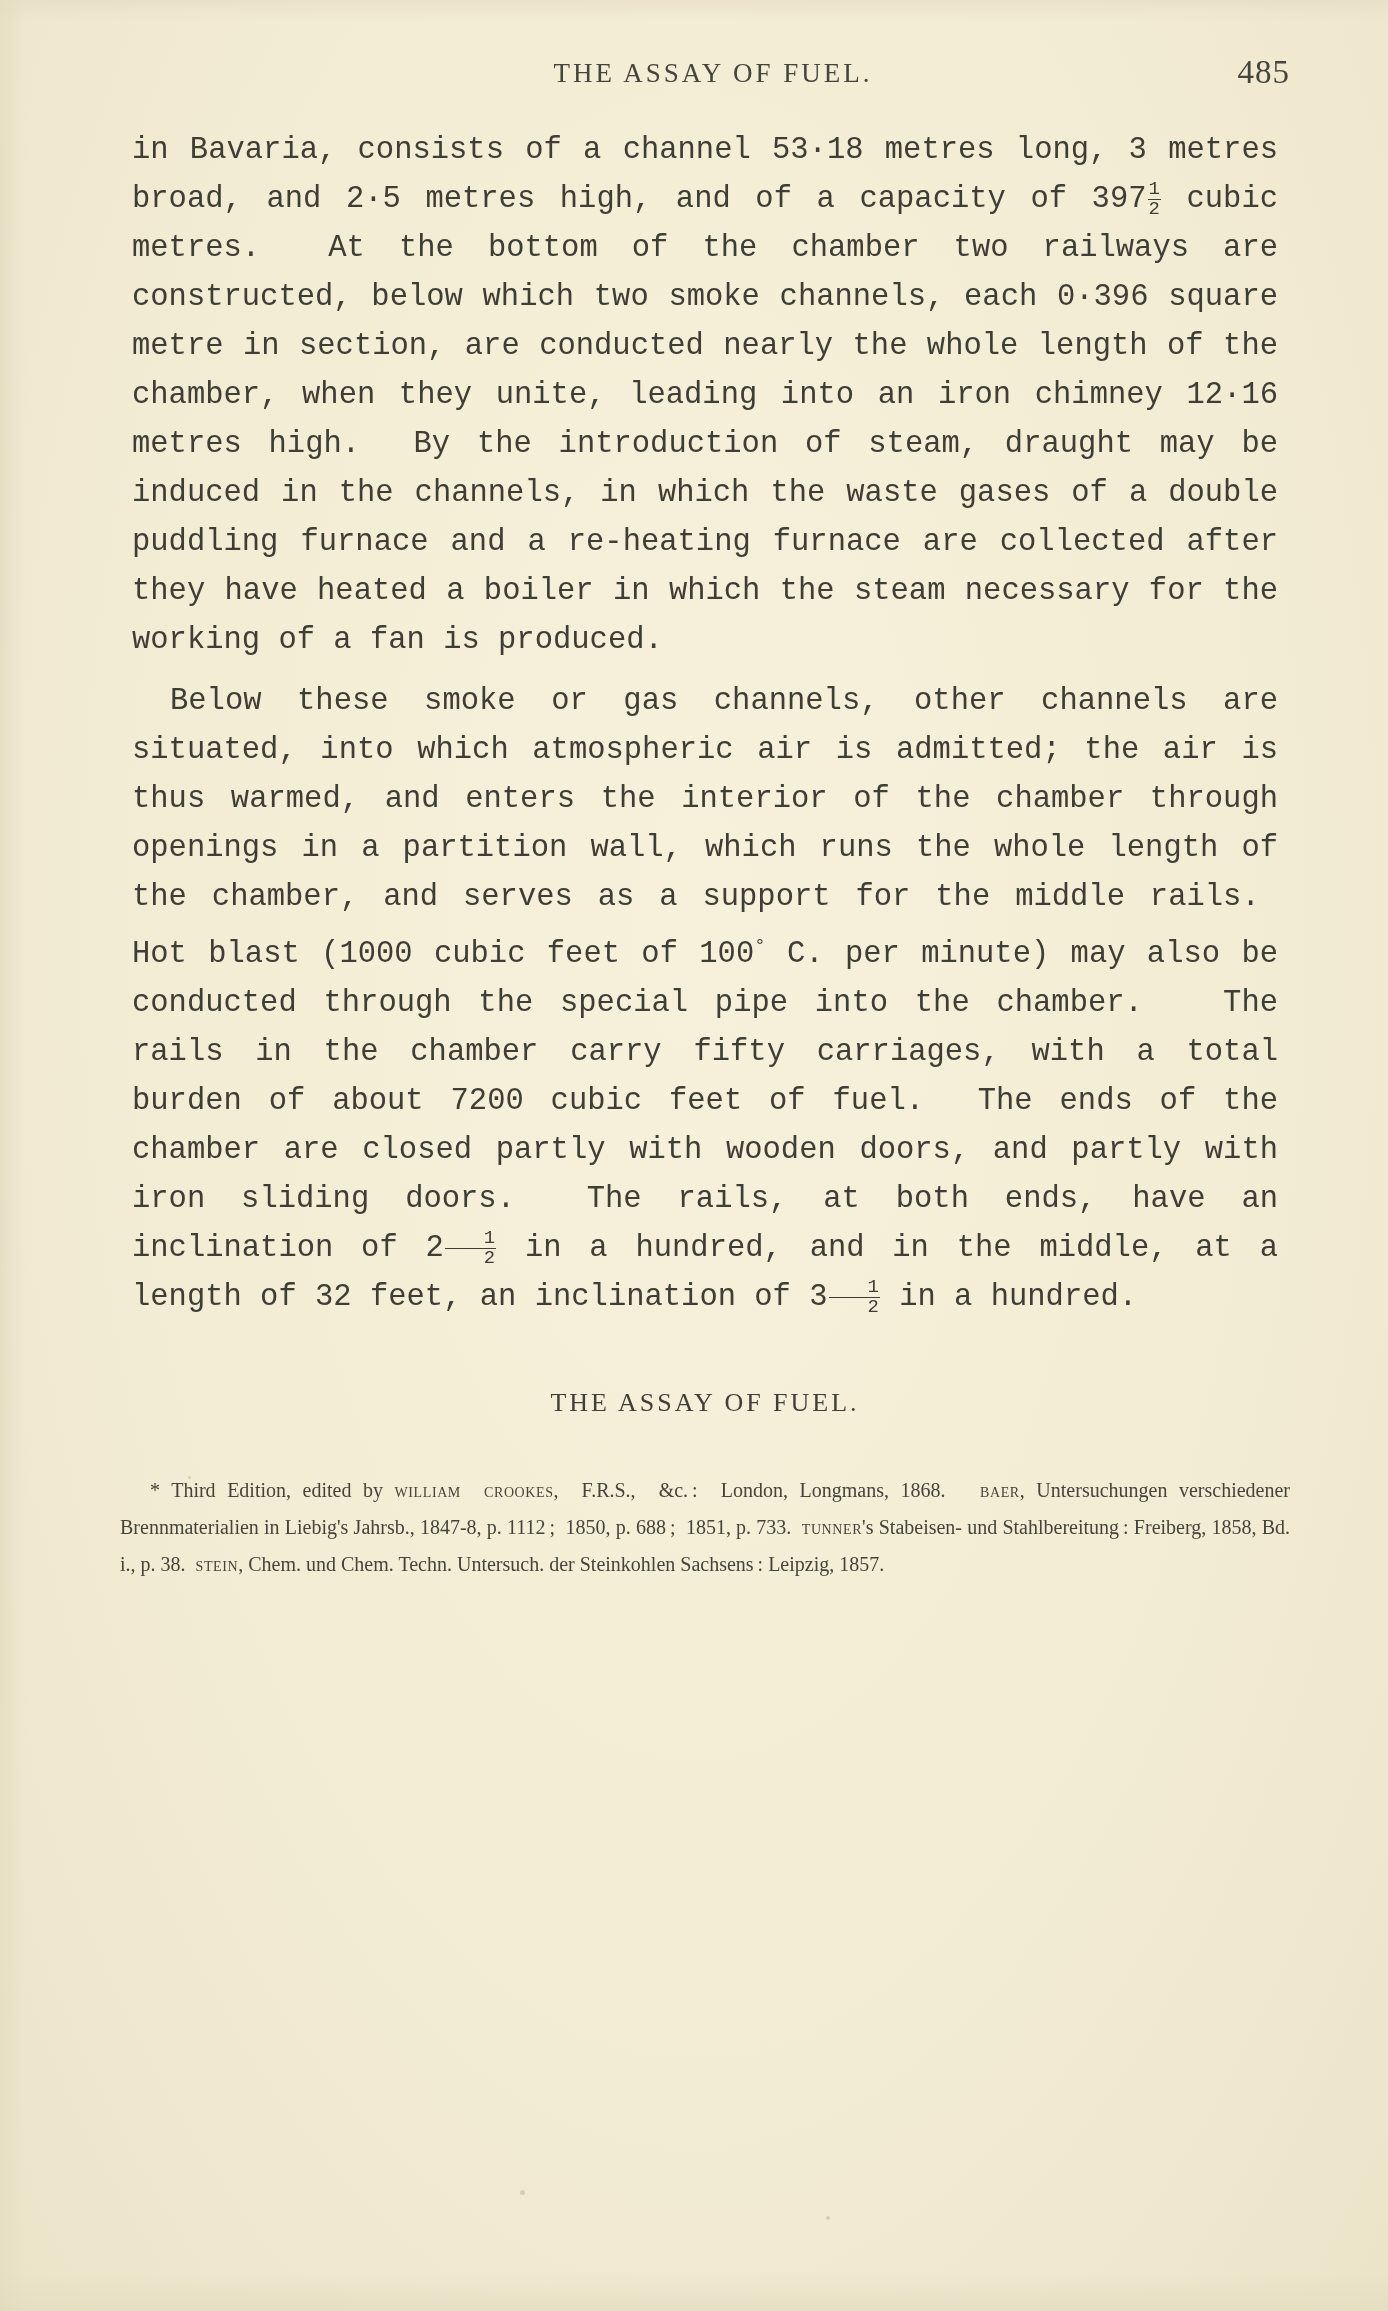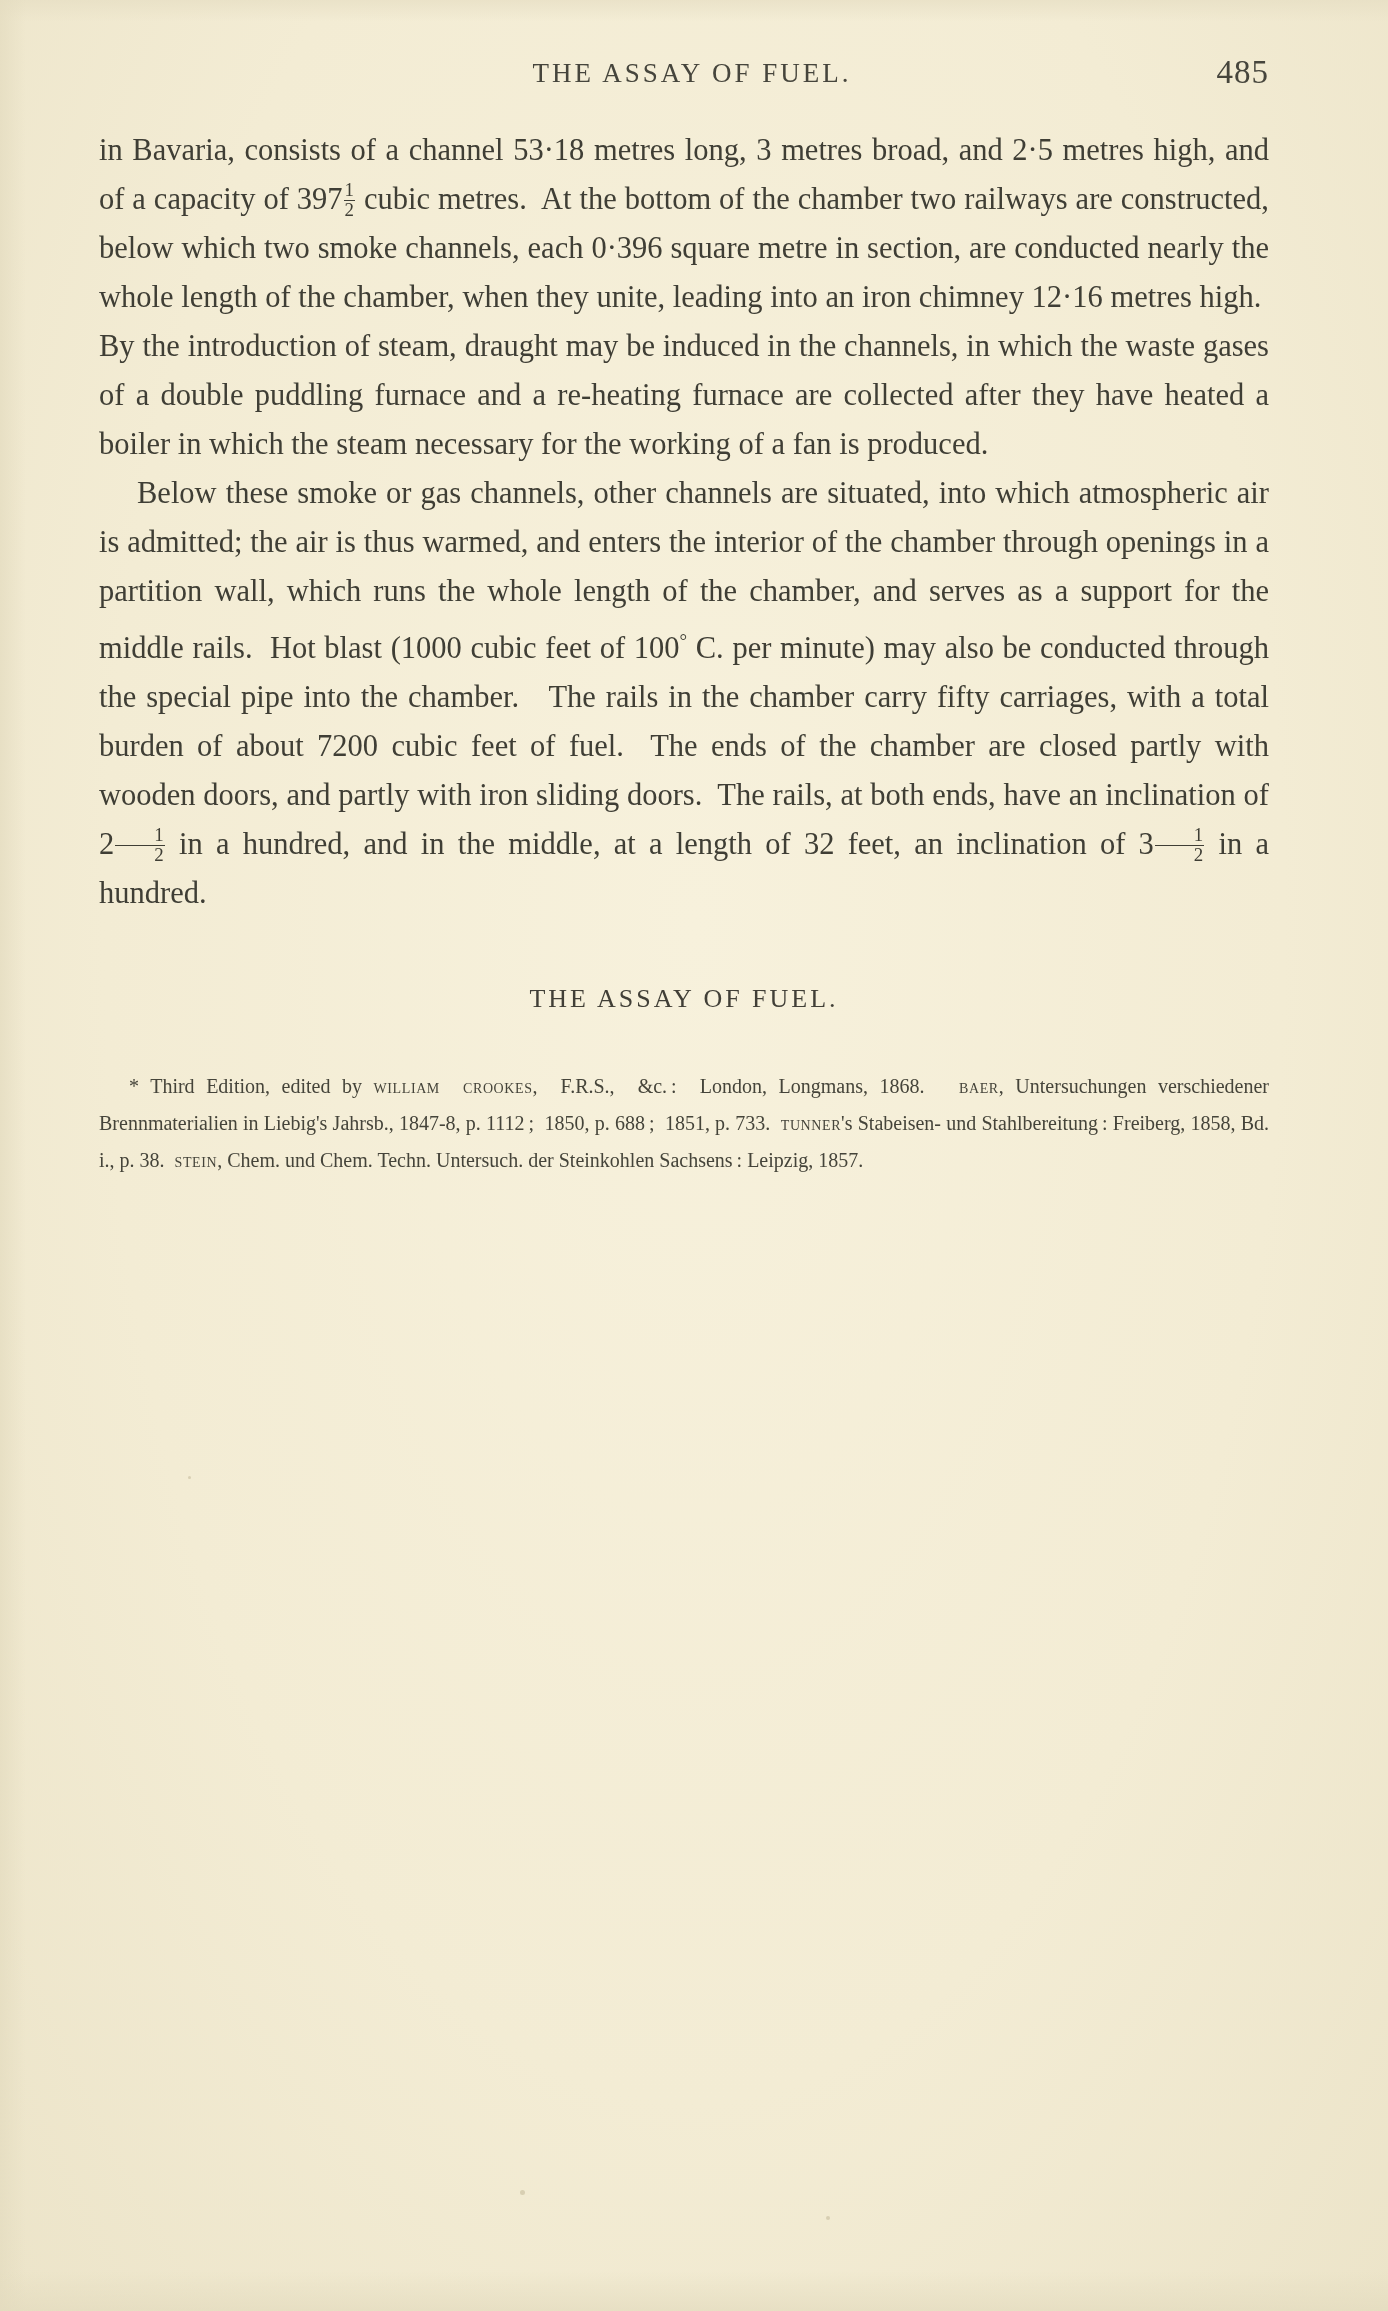--- a/index.html
+++ b/index.html
@@ -19,21 +19,21 @@
     position: relative;
     width: 1388px;
     height: 2311px;
     box-sizing: border-box;
     padding: 0;
     background:
       radial-gradient(ellipse at 50% 40%, #f7f1dc 0%, #f3ecd4 60%, #ece4c9 100%);
   }
   .content {
     position: absolute;
-    left: 99px;
+    left: 120px;
     top: 58px;
     width: 1170px;
   }
   .running-head {
     display: flex;
     align-items: baseline;
     justify-content: center;
     position: relative;
     height: 48px;
   }
@@ -57,21 +57,22 @@
   .body-text {
     margin-top: 20px;
     font-size: 30.5px;
     line-height: 49px;
     text-align: justify;
     text-justify: inter-word;
     color: #3f3e35;
     -webkit-font-smoothing: antialiased;
   }
   .body-text p {
-    margin: 0;
+    margin: 12px;
+    font-family: Liberation Mono, monospace;
   }
   .body-text p.indent {
     text-indent: 38px;
   }
   .section-head {
     text-align: center;
     font-size: 26px;
     letter-spacing: 3px;
     text-transform: uppercase;
     color: #413f37;

